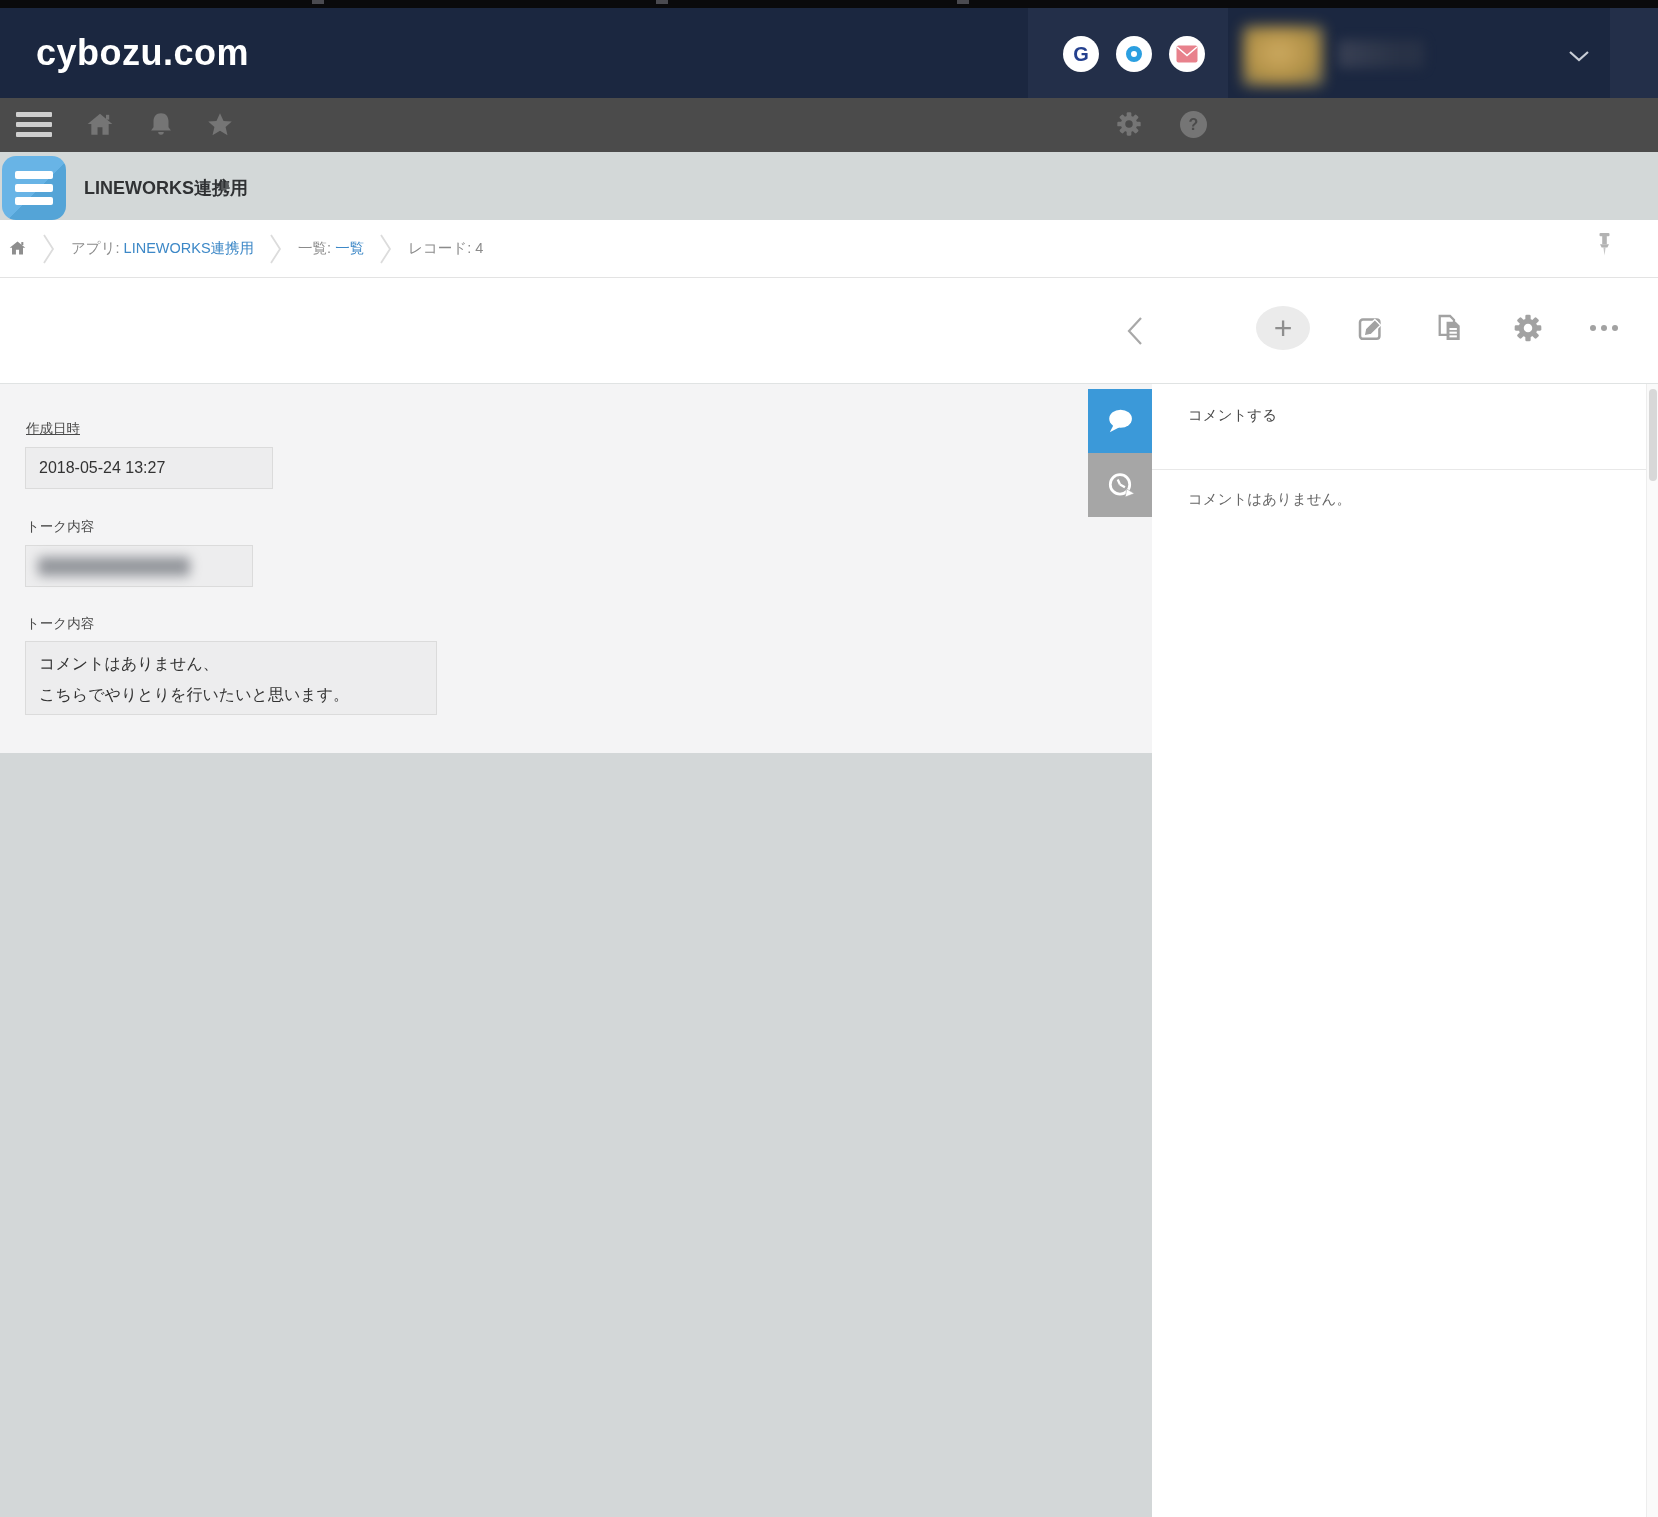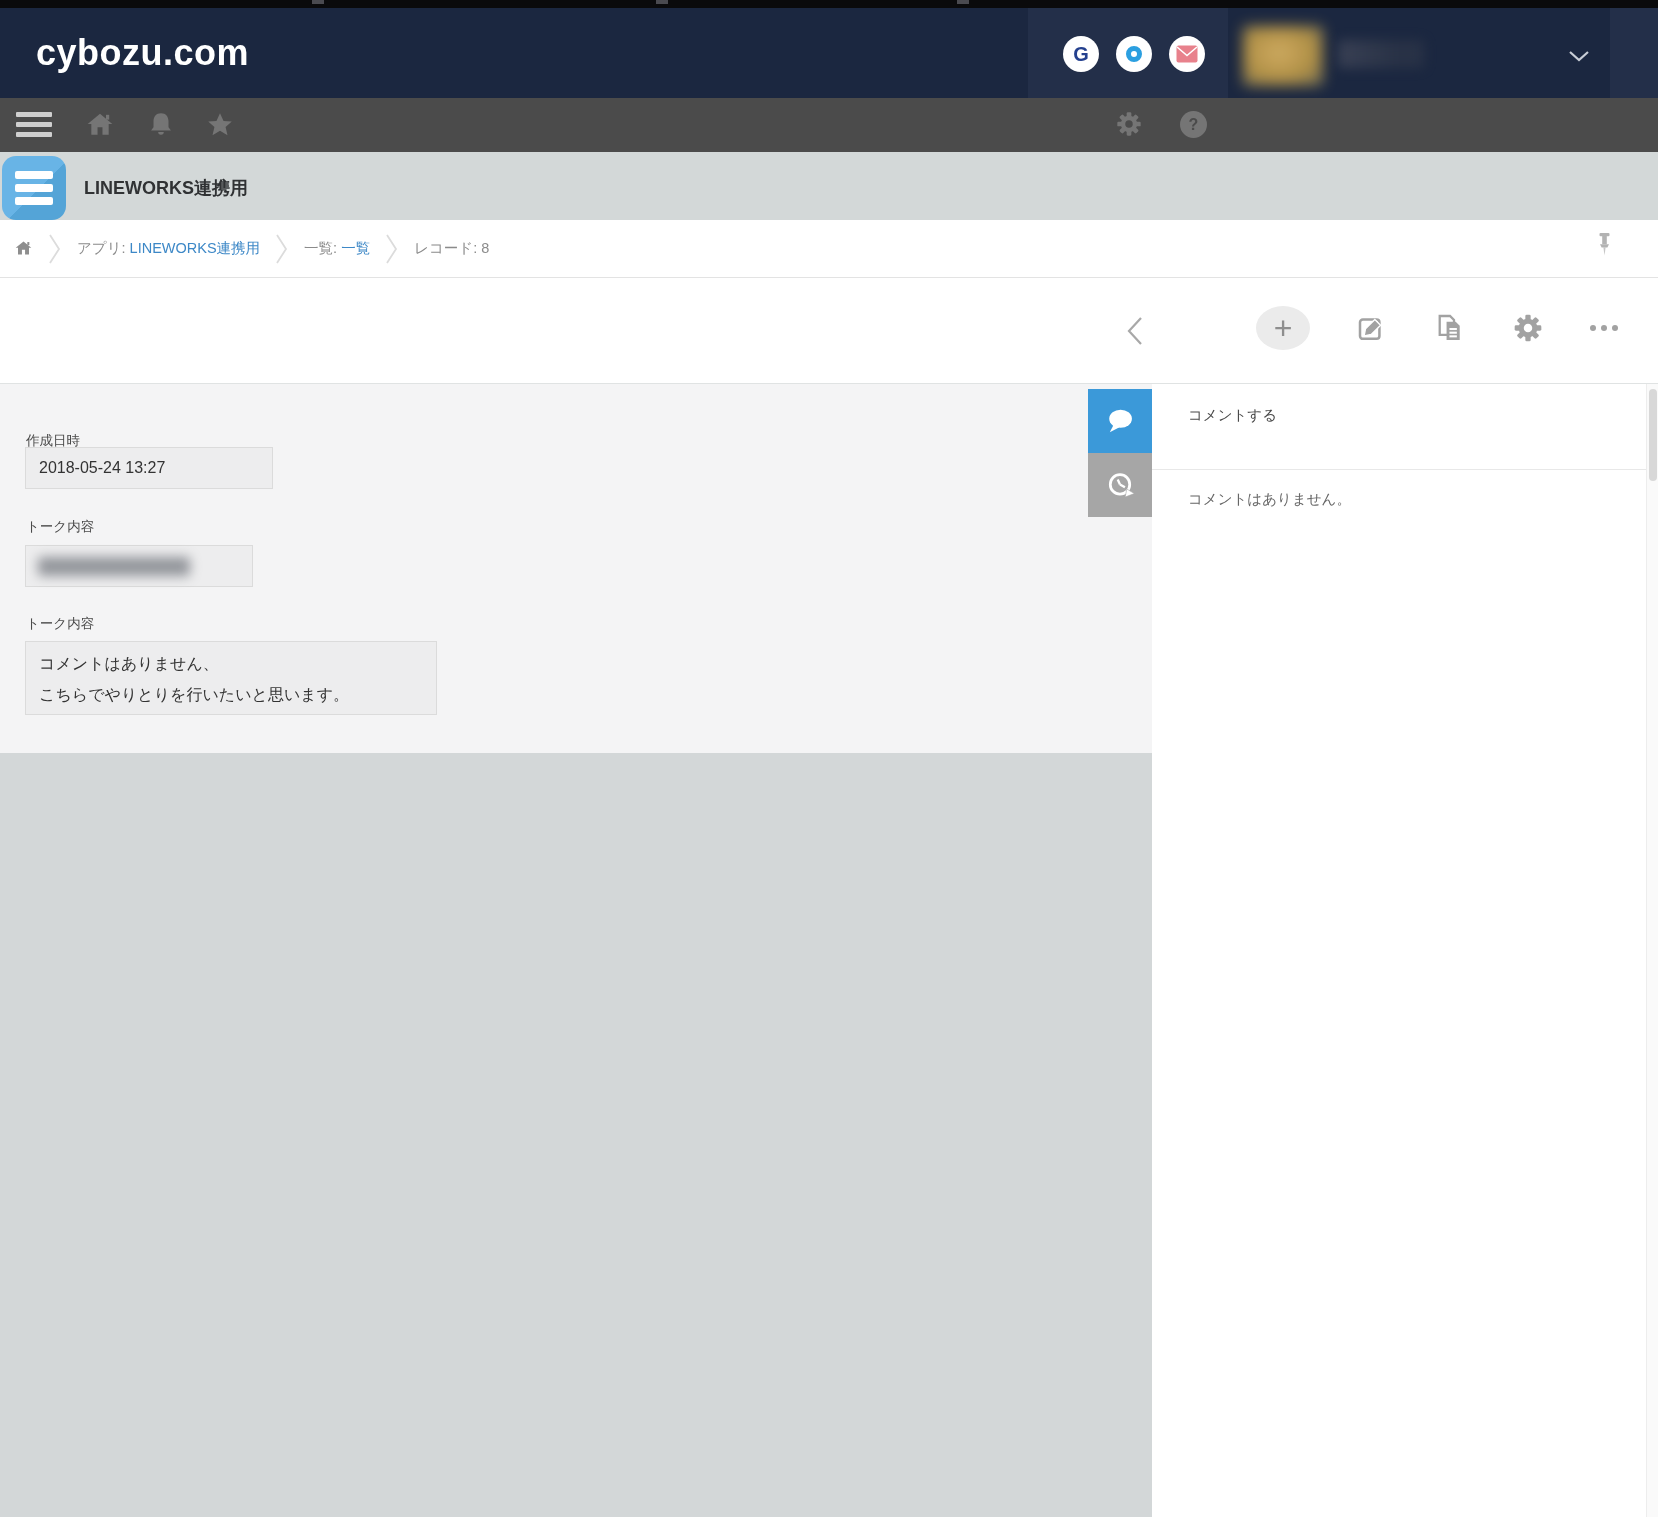--- a/index.html
+++ b/index.html
@@ -40,21 +40,21 @@
   
   .app-bar{position:absolute;left:0;top:152px;width:1658px;height:68px;background:#d3d8d8;}
   .app-icon{position:absolute;left:2px;top:156px;width:64px;height:64px;border-radius:14px;
     background:linear-gradient(135deg,#68b4e6 54%,#54a4d7 54%);display:flex;flex-direction:column;
     align-items:center;justify-content:center;gap:5px;}
   .app-icon .bar{width:38px;height:8px;background:#ffffff;border-radius:2px;}
   .app-title{position:absolute;left:84px;top:176px;font-size:18px;font-weight:bold;color:#303234;cursor:pointer;}
 
   
   .breadcrumb{position:absolute;left:0;top:220px;width:1658px;height:58px;background:#ffffff;
-    border-bottom:1px solid #e3e3e3;display:flex;align-items:center;padding-left:14px;gap:16px;}
+    border-bottom:1px solid #e3e3e3;display:flex;align-items:center;padding-left:8px;gap:16px;}
   .crumb{font-size:14.5px;color:#8b8b8b;white-space:nowrap;}
   .crumb a{color:#3d88c7;text-decoration:none;cursor:pointer;}
   .pin-btn{position:absolute;left:1596px;top:232px;cursor:pointer;}
 
   
   .record-row{position:absolute;left:0;top:278px;width:1658px;height:106px;background:#ffffff;
     border-bottom:1px solid #e0e3e3;}
   .back-btn{position:absolute;left:1126px;top:316px;cursor:pointer;}
   .rec-actions{position:absolute;right:40px;top:306px;display:flex;align-items:center;gap:46px;}
   .rec-btn{cursor:pointer;display:flex;align-items:center;justify-content:center;}
@@ -188,21 +188,21 @@
         <polyline points="1,2 10,16 1,30" fill="none" stroke="#dcdcdc" stroke-width="1.8"></polyline>
       </svg>
     <span class="crumb"><span>アプリ: </span><a>LINEWORKS連携用</a></span>
     <svg width="12" height="32" viewBox="0 0 12 32">
         <polyline points="1,2 10,16 1,30" fill="none" stroke="#dcdcdc" stroke-width="1.8"></polyline>
       </svg>
     <span class="crumb"><span>一覧: </span><a>一覧</a></span>
     <svg width="12" height="32" viewBox="0 0 12 32">
         <polyline points="1,2 10,16 1,30" fill="none" stroke="#dcdcdc" stroke-width="1.8"></polyline>
       </svg>
-    <span class="crumb">レコード: 8</span>
+    <span class="crumb">レコード: 4</span>
   </div>
   <div class="pin-btn">
     <svg width="17" height="32" viewBox="0 0 17 32">
       <g fill="#b3b3b3">
         <rect x="3.5" y="1" width="10" height="3.2" rx="1"></rect>
         <rect x="6.2" y="4" width="4.6" height="8.2"></rect>
         <path d="M4 12.2 h9 l-1.6 3.2 h-5.8 z"></path>
         <path d="M7.4 15.4 h2.2 l-1.1 8 z" opacity="0.75"></path>
       </g>
     </svg>
@@ -248,21 +248,21 @@
     <div class="rec-btn">
       <div class="dots">
           <div></div>
           <div></div>
           <div></div>
         </div>
     </div>
   </div>
 
   <div class="main-area">
-    <div class="field-label" style="top:48px;">作成日時</div>
+    <div class="field-label" style="top:36px;text-decoration:underline;">作成日時</div>
     <div class="field-box" style="top:63px;width:248px;height:42px;line-height:40px;padding-left:13px;">
       <span>2018-05-24 13:27</span>
     </div>
 
     <div class="field-label" style="top:134px;">トーク内容</div>
     <div class="field-box" style="top:161px;width:228px;height:42px;">
       <div class="redact-blur"></div>
     </div>
 
     <div class="field-label" style="top:231px;">トーク内容</div>

